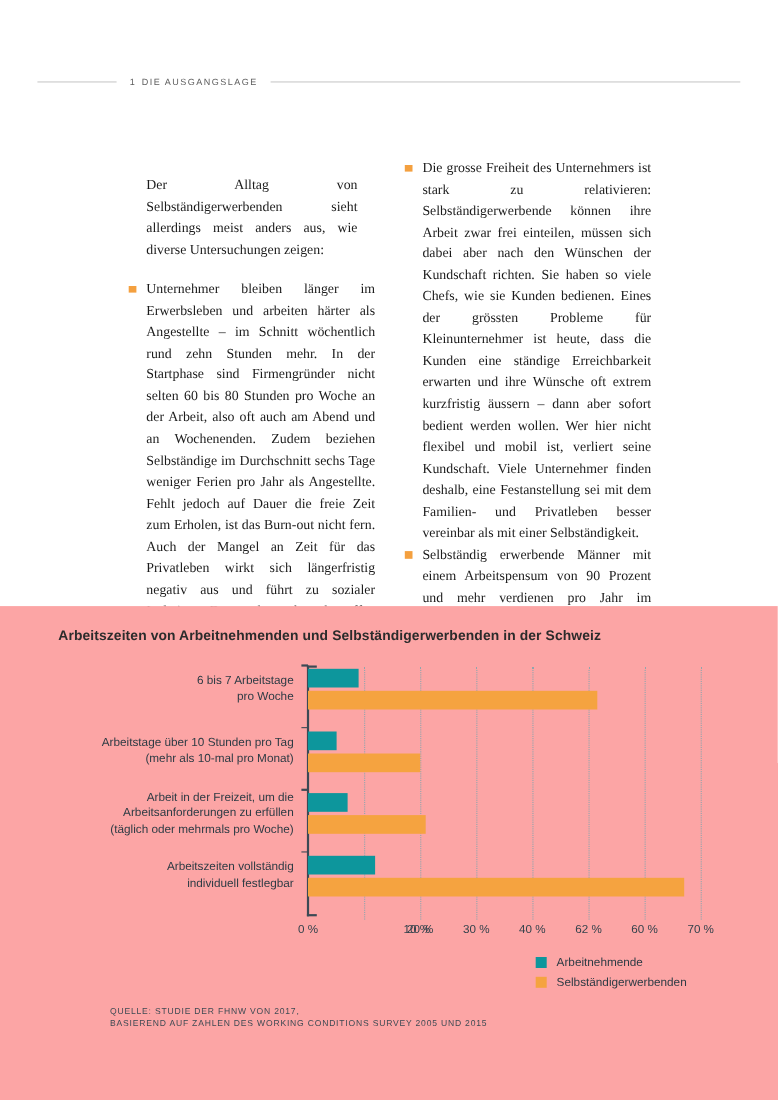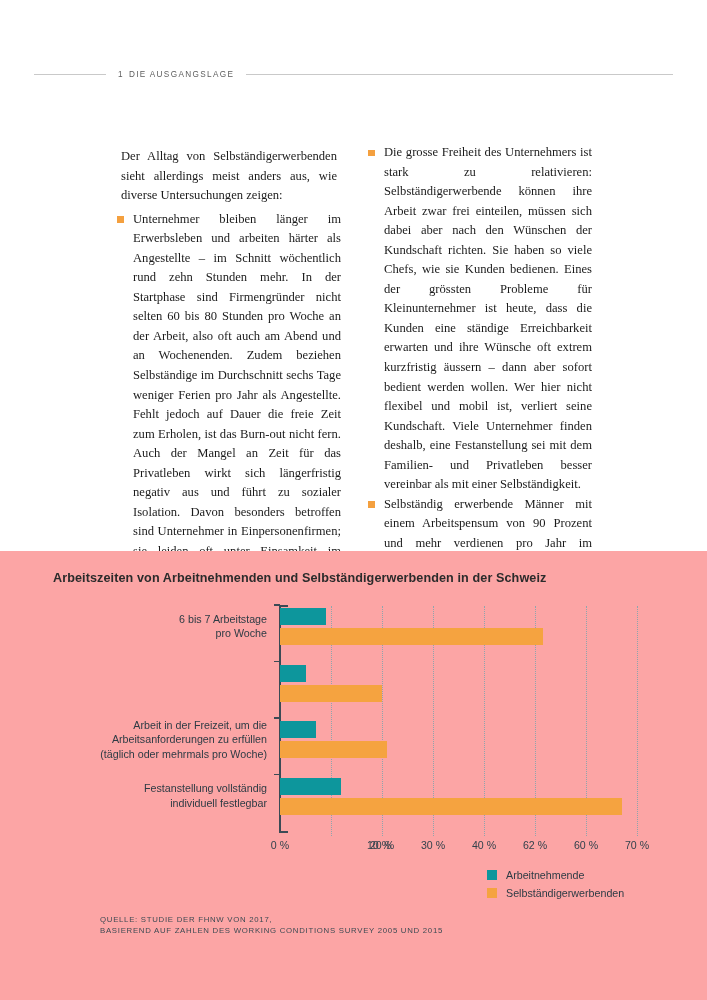--- a/index.html
+++ b/index.html
@@ -48,21 +48,21 @@
     top: 143px;
     left: 117px;
     width: 476px;
     display: flex;
     gap: 27px;
   }
   .col {
     width: 224px;
   }
   p.body {
-    margin: 4px;
+    margin: 16px;
     font-size: 12.6px;
     line-height: 19.55px;
     color: #1b1b1b;
     text-align: justify;
     text-justify: inter-word;
     hyphens: manual;
   }
   ul.bullets {
     list-style: none;
     margin: 0;
@@ -272,33 +272,37 @@
       <div class="gridline" style="left: 637px;"></div>
       <div class="tick-label" style="left: 637px;">70 %</div>
       <div class="cat-tick" style="top: 53px;"></div>
       <div class="cat-label" style="top: 60.9px;">
         <div>6 bis 7 Arbeitstage</div>
         <div>pro Woche</div>
       </div>
       <div class="bar a" title="Arbeitnehmende: 9 %" style="left: 280px; top: 57px; width: 45.9px; background: rgb(13, 150, 156);"></div>
       <div class="bar b" title="Selbständigerwerbende: 51.5 %" style="left: 280px; top: 77px; width: 262.65px; background: rgb(245, 163, 64);"></div>
       <div class="cat-tick" style="top: 109.5px;"></div>
+      <div class="cat-label" style="top: 117.4px;">
+        <div>Arbeitstage über 10 Stunden pro Tag</div>
+        <div>(mehr als 10-mal pro Monat)</div>
+      </div>
       <div class="bar a" title="Arbeitnehmende: 5 %" style="left: 280px; top: 113.5px; width: 25.5px; background: rgb(13, 150, 156);"></div>
       <div class="bar b" title="Selbständigerwerbende: 20 %" style="left: 280px; top: 133.5px; width: 102px; background: rgb(245, 163, 64);"></div>
       <div class="cat-tick" style="top: 166px;"></div>
       <div class="cat-label" style="top: 166.6px;">
         <div>Arbeit in der Freizeit, um die</div>
         <div>Arbeitsanforderungen zu erfüllen</div>
         <div>(täglich oder mehrmals pro Woche)</div>
       </div>
       <div class="bar a" title="Arbeitnehmende: 7 %" style="left: 280px; top: 170px; width: 35.7px; background: rgb(13, 150, 156);"></div>
       <div class="bar b" title="Selbständigerwerbende: 21 %" style="left: 280px; top: 190px; width: 107.1px; background: rgb(245, 163, 64);"></div>
       <div class="cat-tick" style="top: 222.5px;"></div>
       <div class="cat-label" style="top: 230.4px;">
-        <div>Festanstellung vollständig</div>
+        <div>Arbeitszeiten vollständig</div>
         <div>individuell festlegbar</div>
       </div>
       <div class="bar a" title="Arbeitnehmende: 12 %" style="left: 280px; top: 226.5px; width: 61.2px; background: rgb(13, 150, 156);"></div>
       <div class="bar b" title="Selbständigerwerbende: 67 %" style="left: 280px; top: 246.5px; width: 341.7px; background: rgb(245, 163, 64);"></div>
     </div>
 
   <div class="legend">
     <div class="legend-row">
       <span class="legend-swatch" style="background:#0d969c"></span>
       <span>Arbeitnehmende</span>

